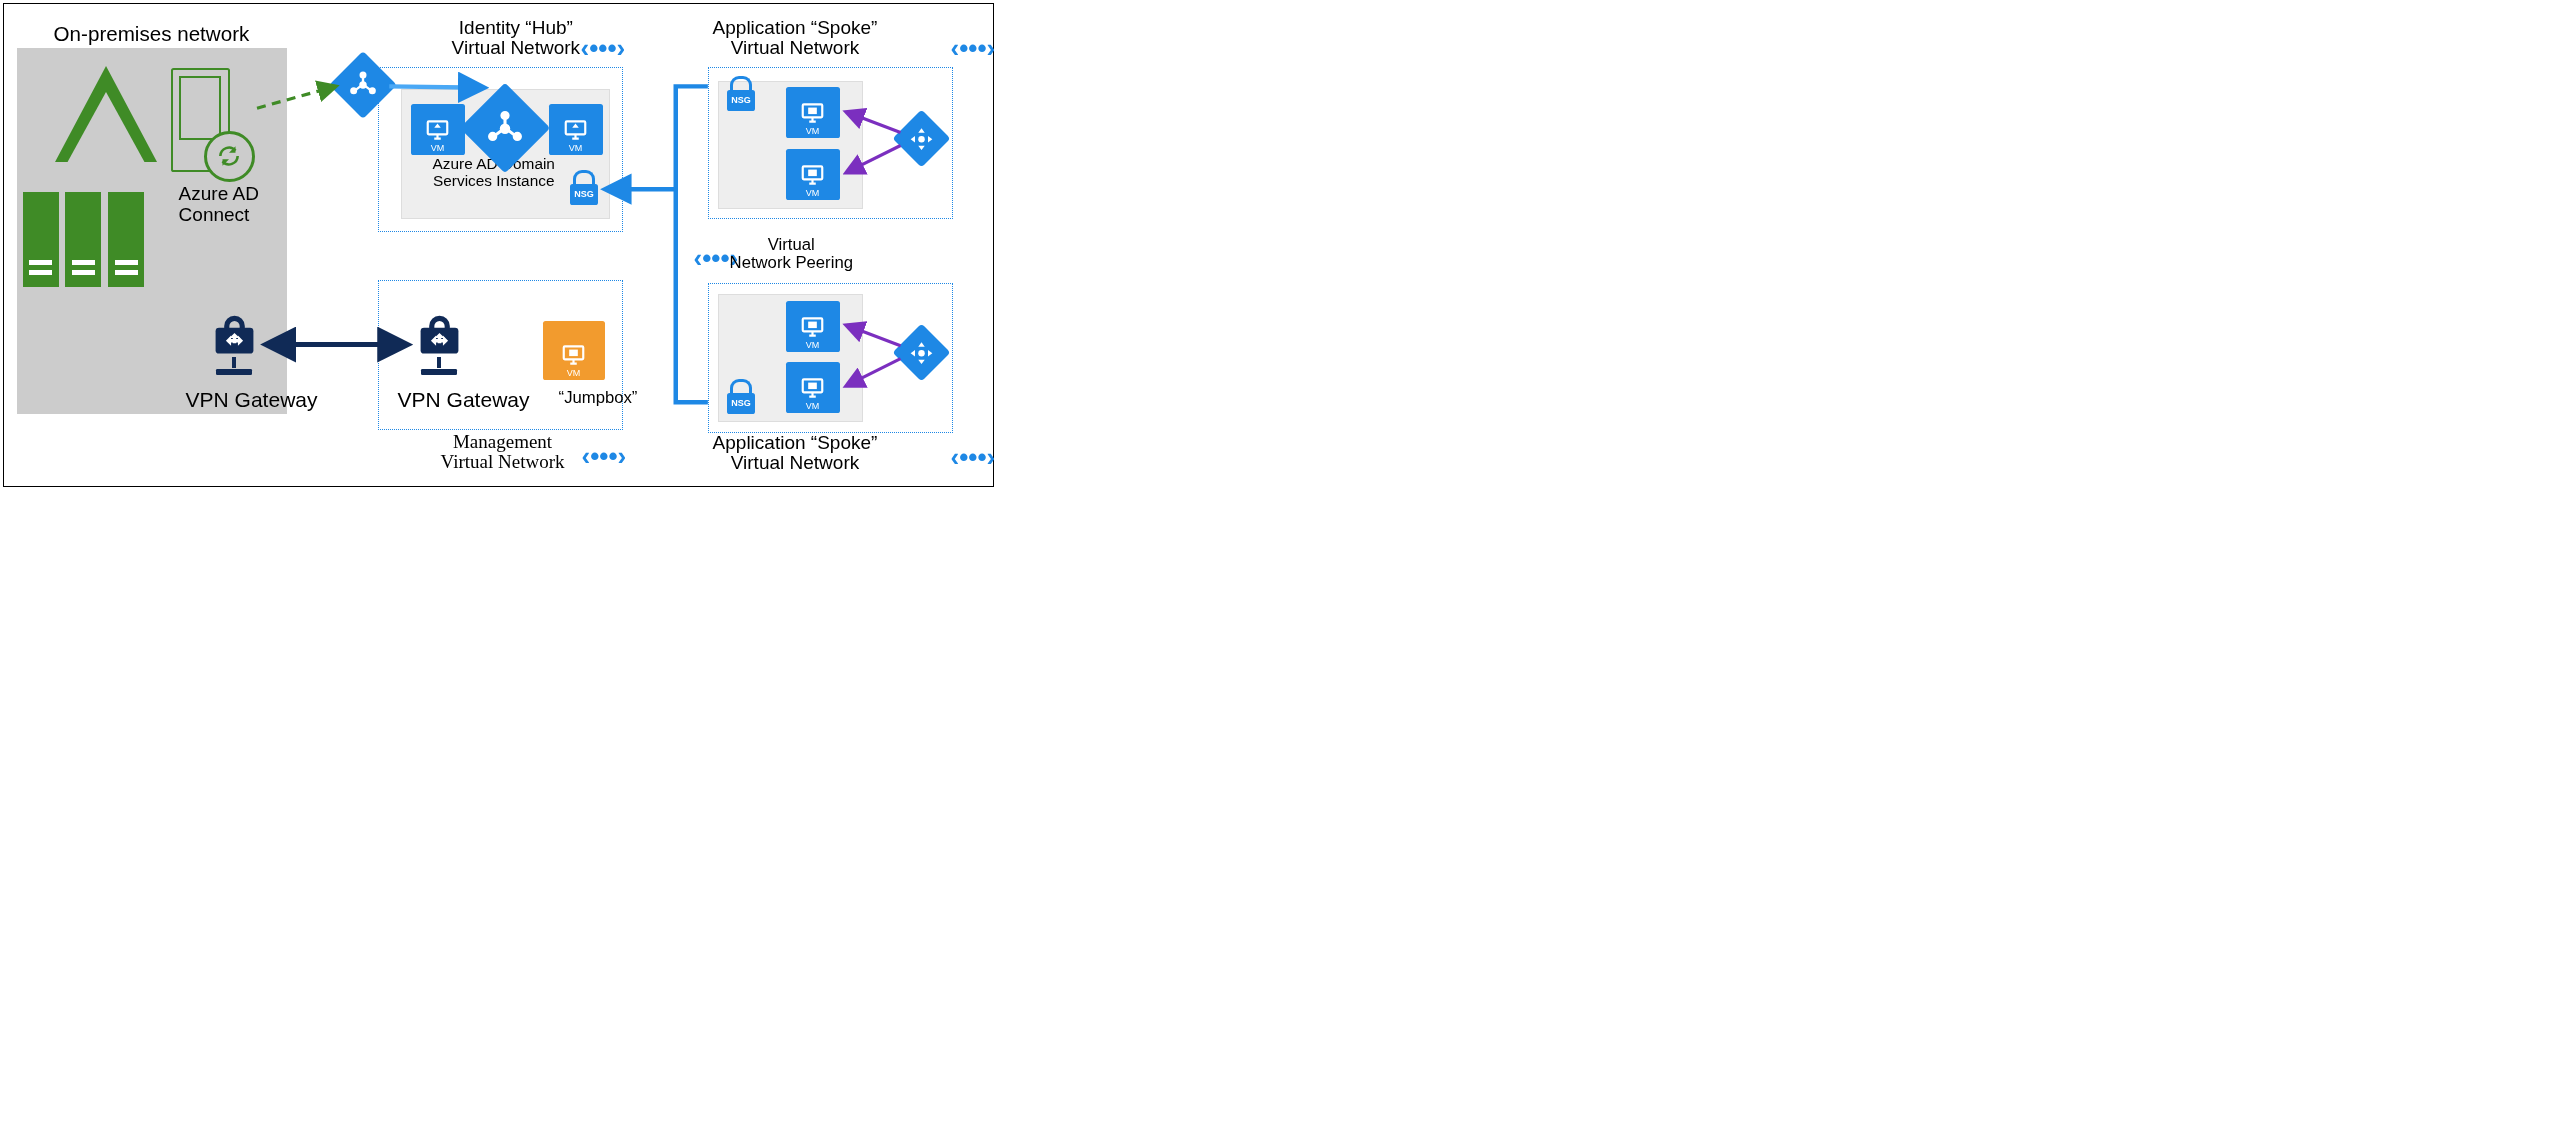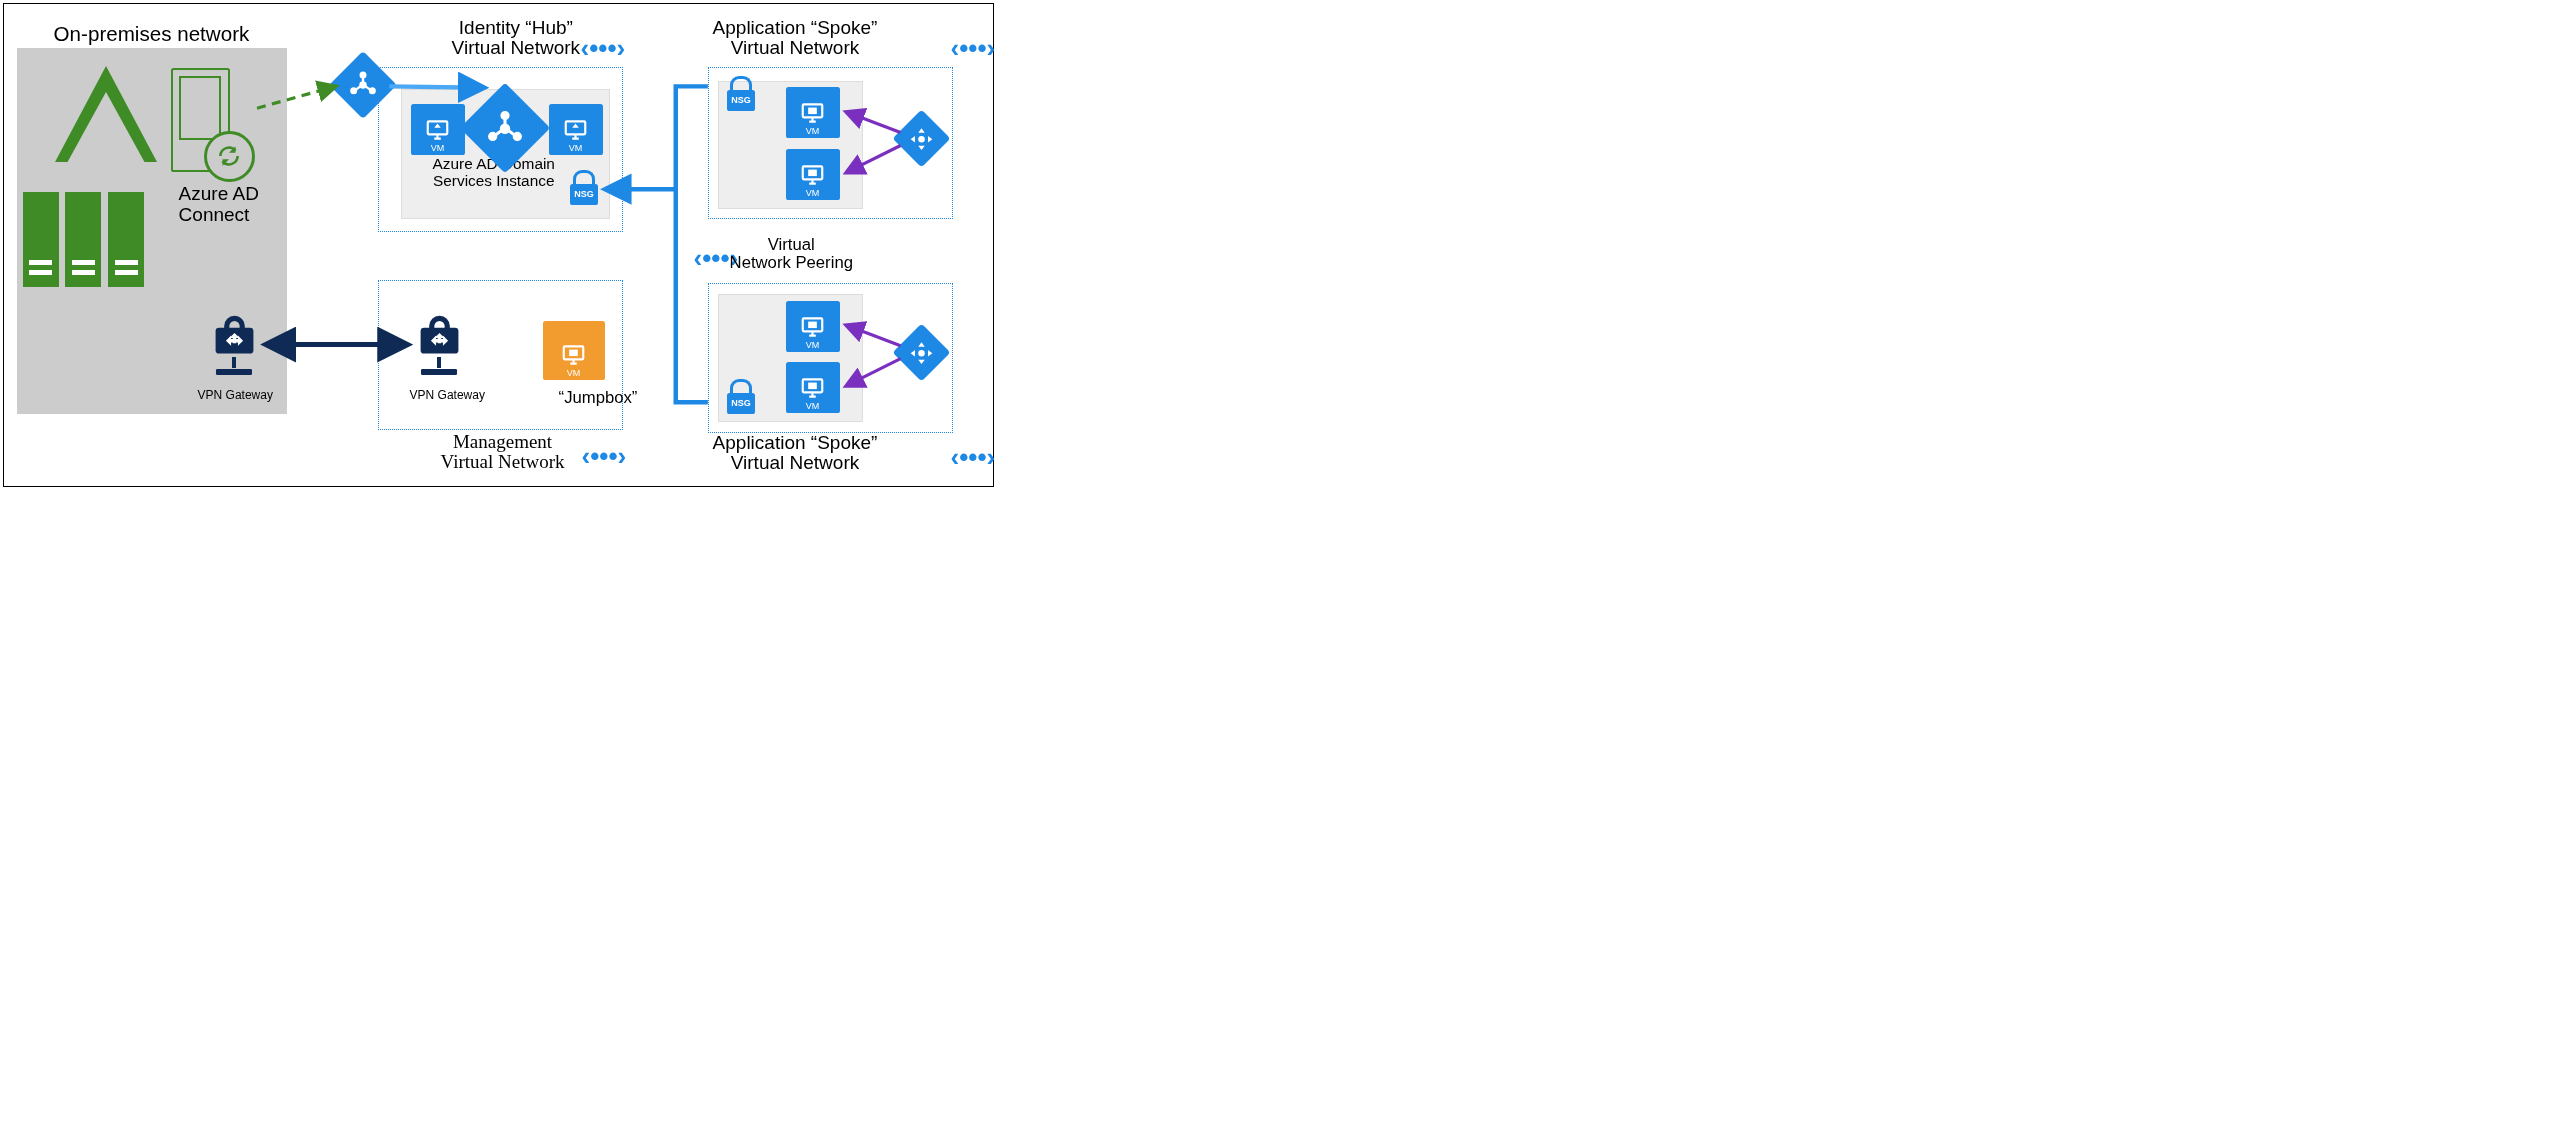--- a/index.html
+++ b/index.html
@@ -81,21 +81,21 @@
     border-left:39px solid transparent;
     border-right:39px solid transparent;
     border-bottom:71px solid #cccccc;
   }
   .adconnect-label {
     position:absolute;
     left:175px; top:179px;
     font-size:19px;
     line-height:1.15;
   }
-  .vpn-gw-label { position:absolute; font-size:12px; text-align:center;margin-left:12px;}
+  .vpn-gw-label { position:absolute; font-size:21px; text-align:center;}
   .vpn1-label { left:182px; top:384px; }
   .vpn2-label { left:394px; top:384px; }
   .jumpbox-label { position:absolute; left:539px; top:384px; font-size:16.7px;margin-left:16px;}
 
   
   .vnet-box {
     position: absolute;
     border: 1.3px dotted #1e88e5;
     background: transparent;
   }

